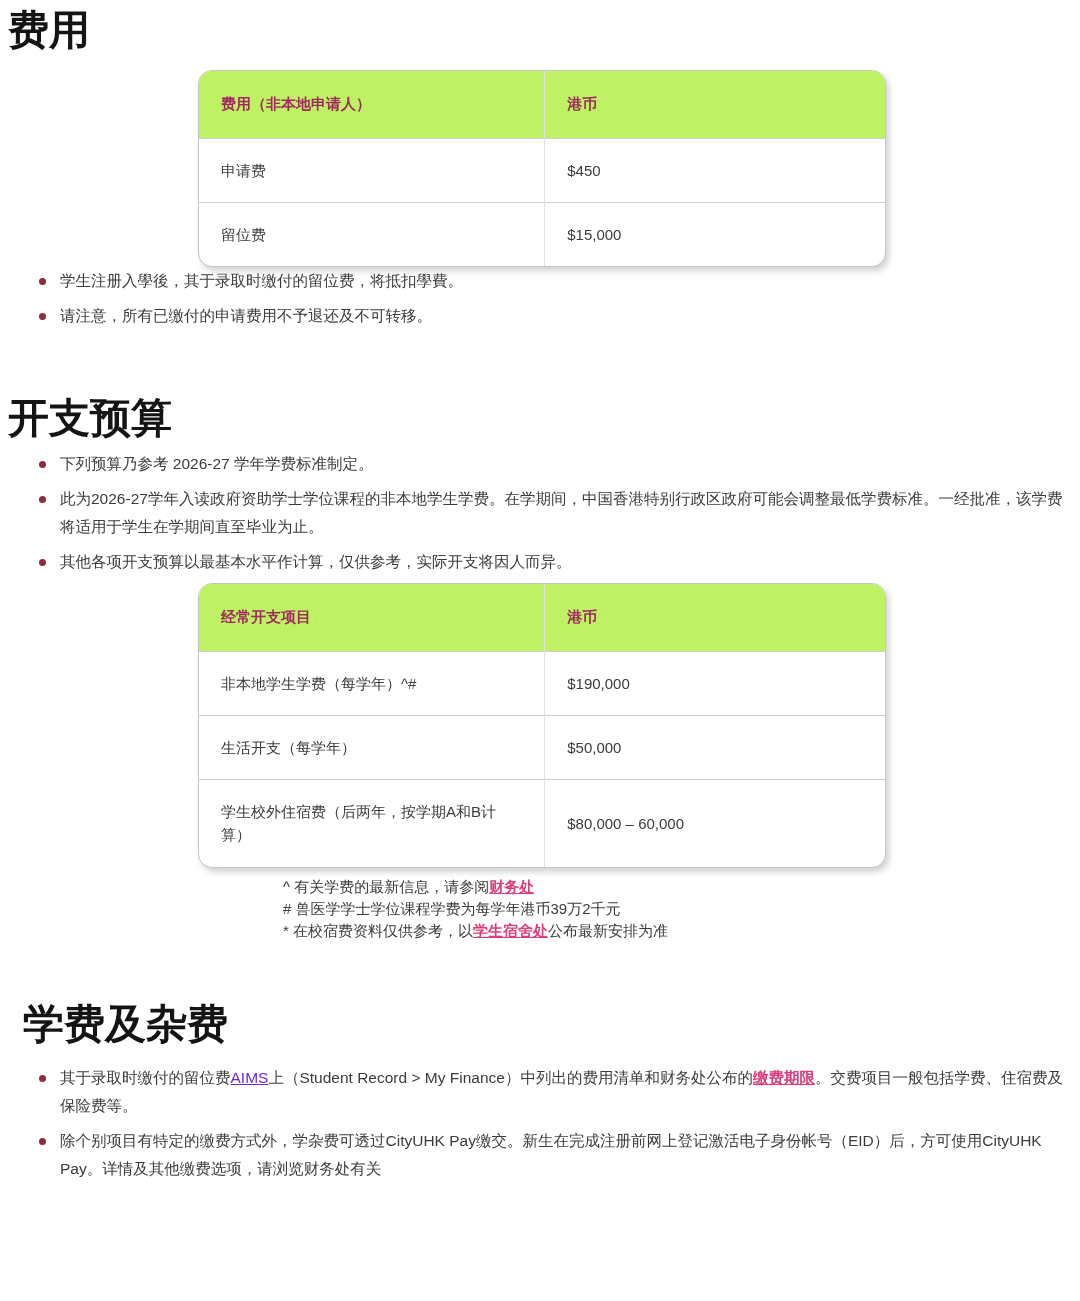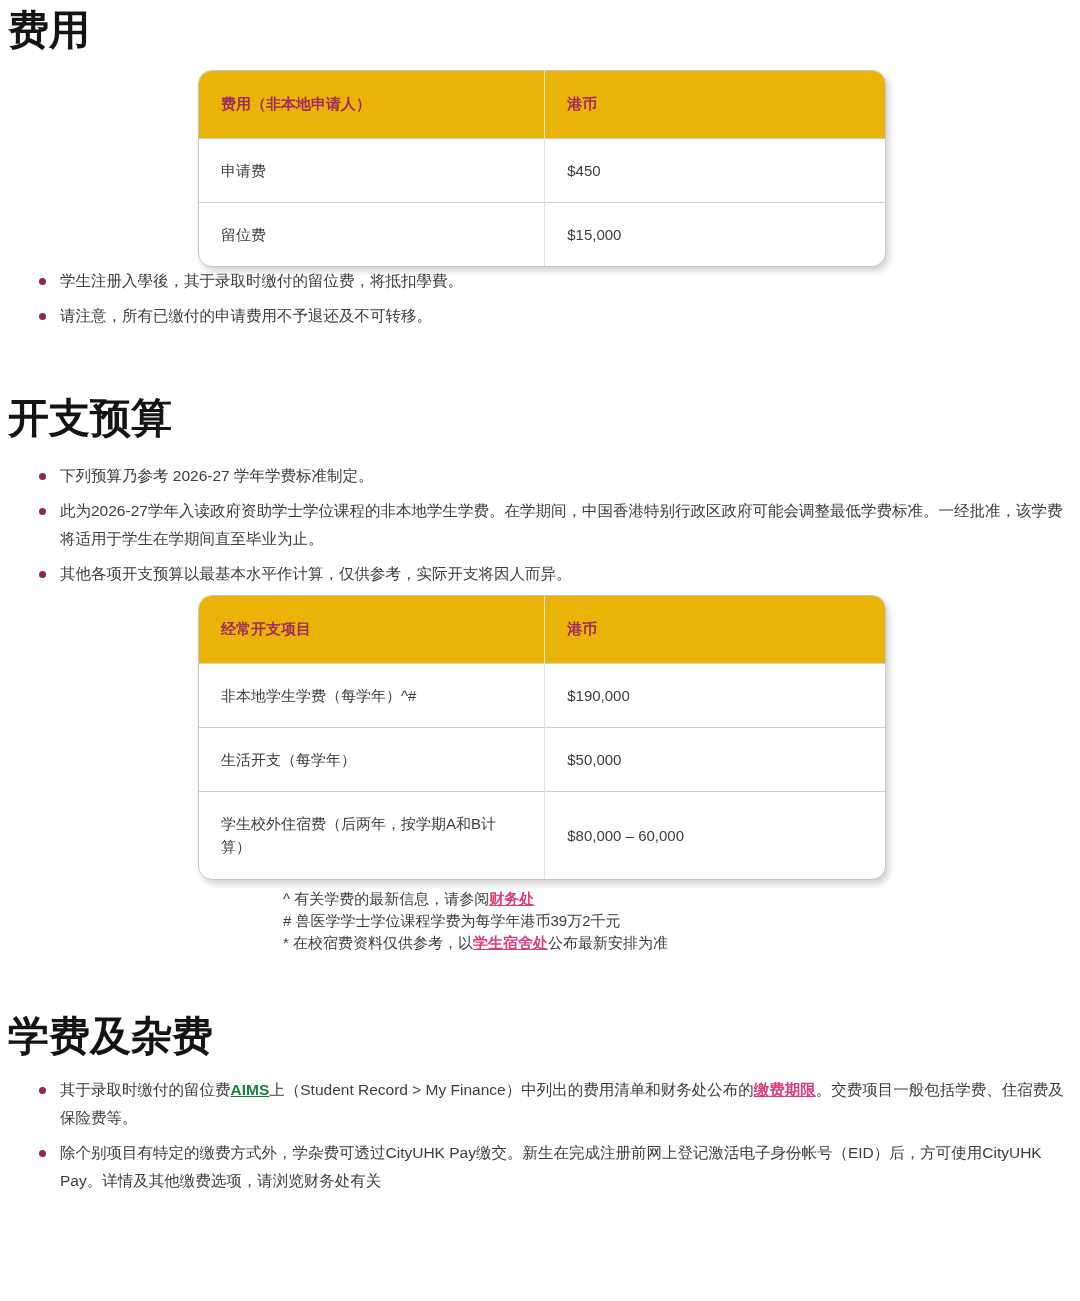--- a/index.html
+++ b/index.html
@@ -12,42 +12,42 @@
   .page { padding: 6px 8px 14px 8px; }
 
   h1.section-heading {
     font-size: 41px;
     line-height: 1.12;
     font-weight: 800;
     color: #141414;
     margin: 0;
   }
   h1.hd-fees   { margin: 2px 0 16px 0; }
-  h1.hd-budget { margin: 66px 0 20px 0; }
-  h1.hd-tuition{ margin: 60px 0 16px 0; }
+  h1.hd-budget { margin: 66px 0 8px 0; }
+  h1.hd-tuition{ margin: 60px 0 16px 15px; }
 
   
   .tbl-wrap {
     width: 686px;
     margin-left: 190px;
     border: 1px solid #c6c6c6;
     border-radius: 14px;
     overflow: hidden;
     background: #ffffff;
     box-shadow: 3px 4px 6px rgba(0,0,0,0.18);
   }
   table.fee-table {
     width: 100%;
     border-collapse: collapse;
     font-size: 15px;
   }
   table.fee-table col.c1 { width: 50.4%; }
   table.fee-table col.c2 { width: 49.6%; }
   table.fee-table th {
-    background: #eab308;
+    background: #bef264;
     color: #a02b5e;
     font-weight: bold;
     text-align: left;
     padding: 24px 22px;
     margin-left: 46px;
   }
   table.fee-table td {
     padding: 20px 22px;
     border-top: 1px solid #cfcfcf;
     color: #3c3c3b;
@@ -84,22 +84,22 @@
   .bullets-before-table { margin-bottom: 20px; }
 
   
   a.pink-link {
     color: #dc3c7c;
     font-weight: bold;
     text-decoration: underline;
     cursor: pointer;
   }
   a.dark-link {
-    color: #15803d;
-    font-weight: bold;
+    color: #6d28d9;
+    font-weight: normal;
     text-decoration: underline;
     cursor: pointer;
     margin-top: 8px;
   }
 
   
   .footnotes {
     margin: 8px 0 0 275px;
     font-size: 15px;
     line-height: 1.48;

